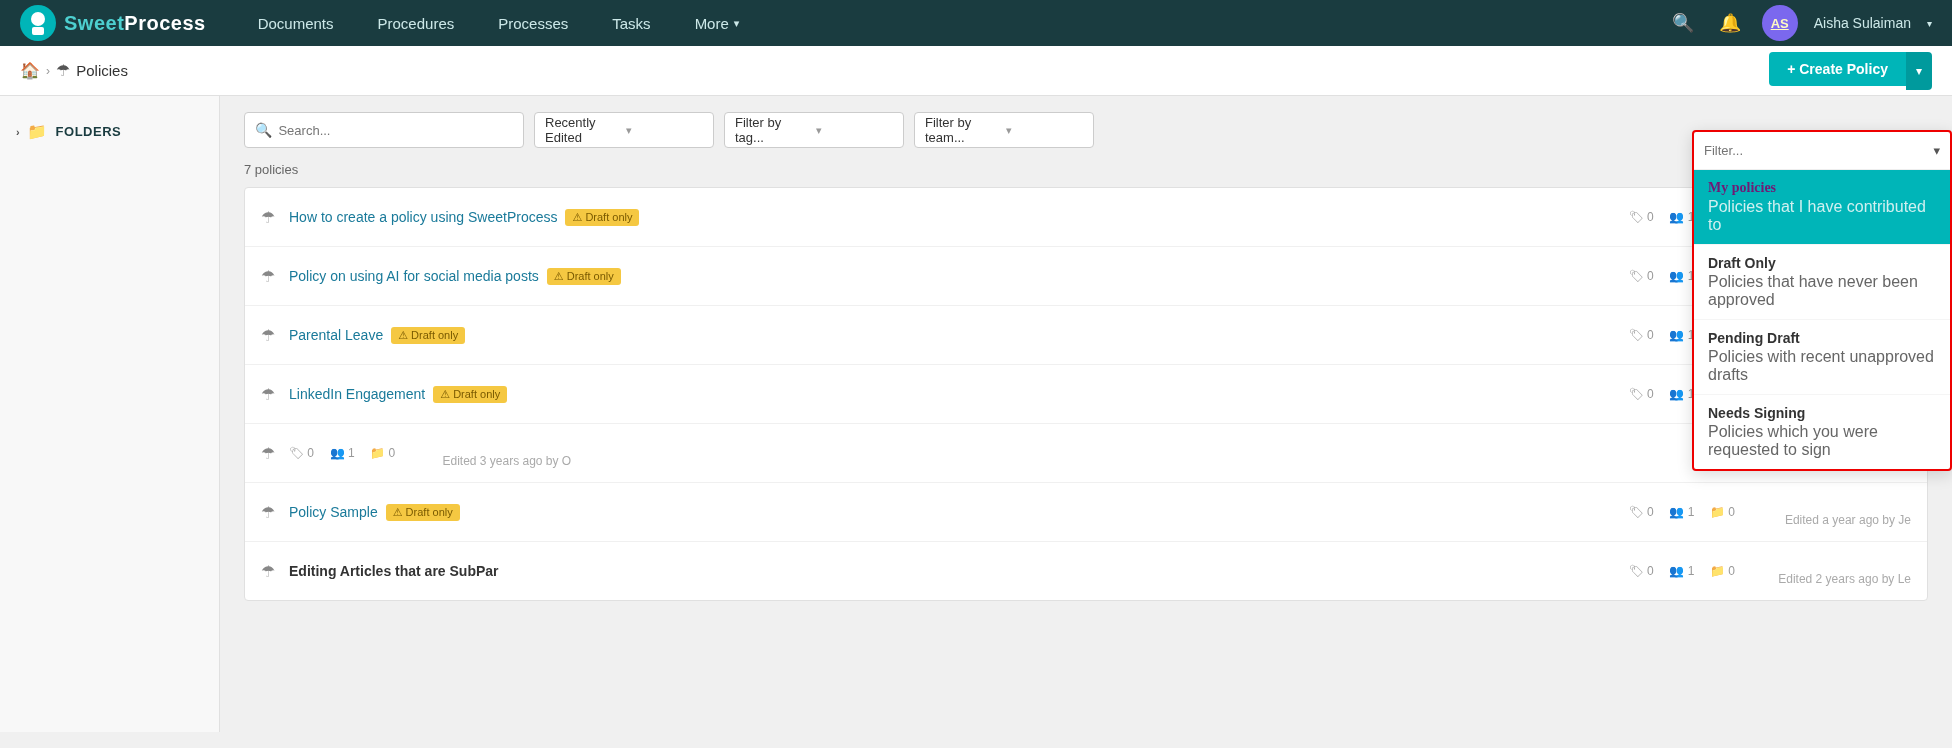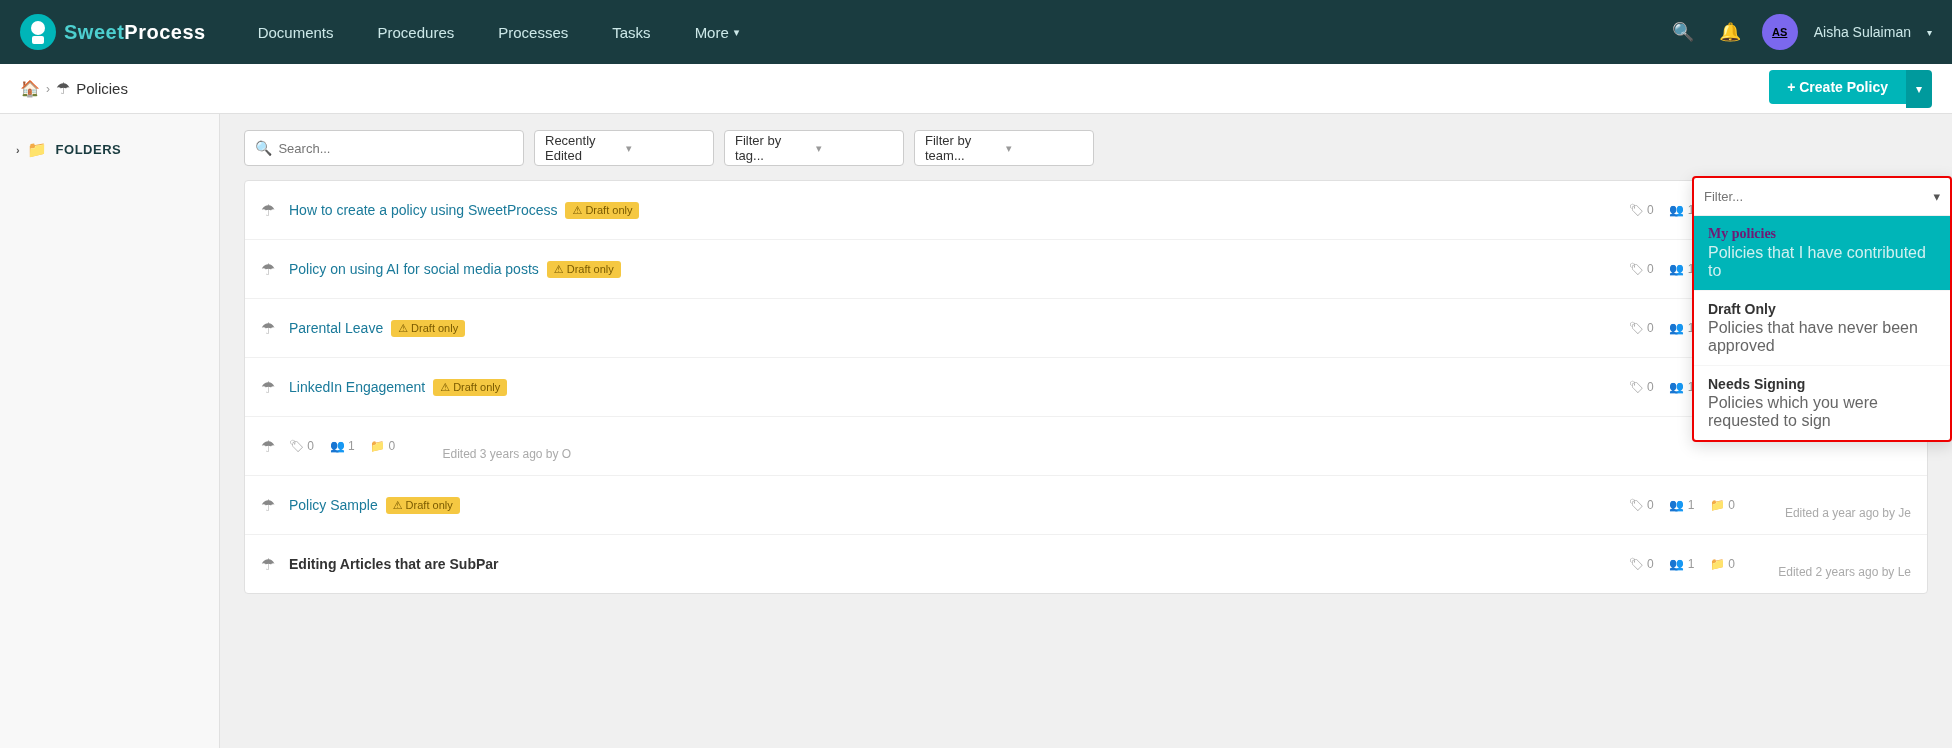--- a/index.html
+++ b/index.html
@@ -1,21 +1,21 @@
 <!DOCTYPE html>
 <html><head>
   <meta charset="utf-8">
   <style>
     * { box-sizing: border-box; margin: 0; padding: 0; }
     body { font-family: -apple-system, BlinkMacSystemFont, 'Segoe UI', sans-serif; background: #f0f0f0; }
 
     
     .navbar {
       background: #1a3c40;
-      height: 64px;
+      height: 46px;
       display: flex;
       align-items: center;
       padding: 8px 20px;
       gap: 0;
     }
     .navbar-logo {
       display: flex;
       align-items: center;
       gap: 8px;
       margin-right: 30px;
@@ -63,22 +63,22 @@
       color: #cce8e8;
       font-size: 18px;
       cursor: pointer;
       padding: 4px;
     }
     .avatar-circle {
       width: 36px;
       height: 36px;
       border-radius: 50%;
       background: #7b68ee;
-      color: #000000;
-      font-size: 11px;
+      color: #fef9c3;
+      font-size: 13px;
       font-weight: 600;
       display: flex;
       align-items: center;
       justify-content: center;
       text-decoration: underline;
     }
     .user-name {
       color: #cce8e8;
       font-size: 14px;
       cursor: pointer;
@@ -255,21 +255,21 @@
       gap: 16px;
       color: #999;
       font-size: 12px;
     }
     .meta-item { display: flex; align-items: center; gap: 3px; }
     .meta-edited { font-size: 12px; color: #aaa; min-width: 160px; text-align: right; margin-top: 16px; }
 
     
     .dropdown-overlay {
       position: absolute;
-      top: 62px;
+      top: 34px;
       right: 0;
       width: 260px;
       background: white;
       border: 2px solid #e00;
       border-radius: 4px;
       z-index: 100;
       box-shadow: 0 4px 16px rgba(0,0,0,0.15);
     }
     .dropdown-filter-box {
       display: flex;
@@ -379,20 +379,21 @@
       <div class="filter-select">
         <span>Filter by tag...</span>
         <span class="filter-arrow">▾</span>
       </div>
       <div class="filter-select">
         <span>Filter by team...</span>
         <span class="filter-arrow">▾</span>
       </div>
     </div>
 
+    <div class="policy-count">7 policies</div>
 
     <div class="policy-list" id="policy-list">
         <div class="policy-row">
           <span class="policy-icon">☂</span>
           <div class="policy-name">
             <span>How to create a policy using SweetProcess</span>
             <span class="draft-badge">⚠ Draft only</span>
           </div>
           <div class="policy-meta">
     <span class="meta-item"><span>🏷</span> 0</span>
@@ -484,19 +485,23 @@
       <div class="dropdown-items" id="dropdown-items">
       <div class="dropdown-item active">
             <div class="dropdown-item-title">My policies</div>
             <div class="dropdown-item-desc">Policies that I have contributed to</div>
           </div>
           <div class="dropdown-item">
             <div class="dropdown-item-title">Draft Only</div>
             <div class="dropdown-item-desc">Policies that have never been approved</div>
           </div>
           <div class="dropdown-item">
+            <div class="dropdown-item-title">Pending Draft</div>
+            <div class="dropdown-item-desc">Policies with recent unapproved drafts</div>
+          </div>
+          <div class="dropdown-item">
             <div class="dropdown-item-title">Needs Signing</div>
             <div class="dropdown-item-desc">Policies which you were requested to sign</div>
           </div>
         </div>
     </div>
   </div>
 </div>
 
 </body></html>

